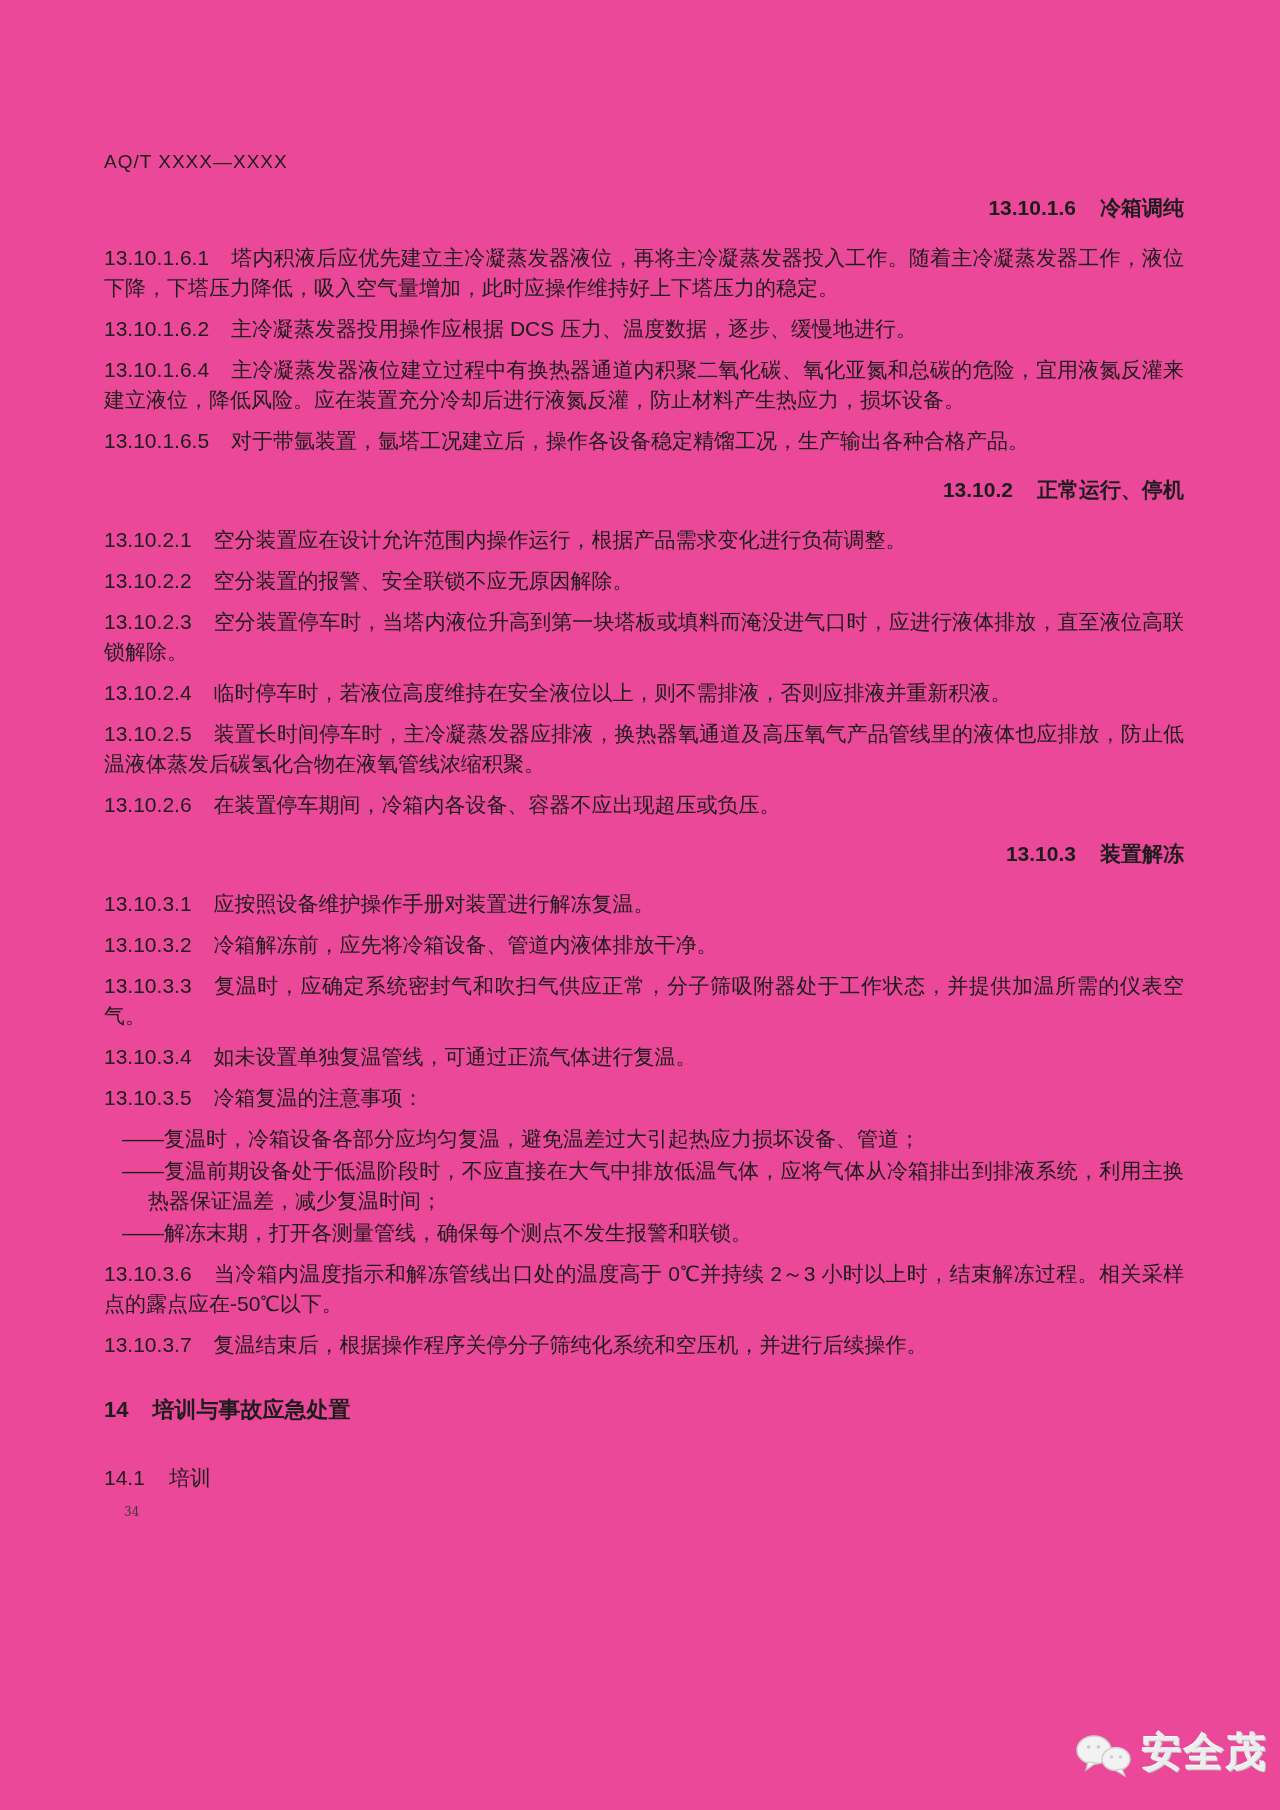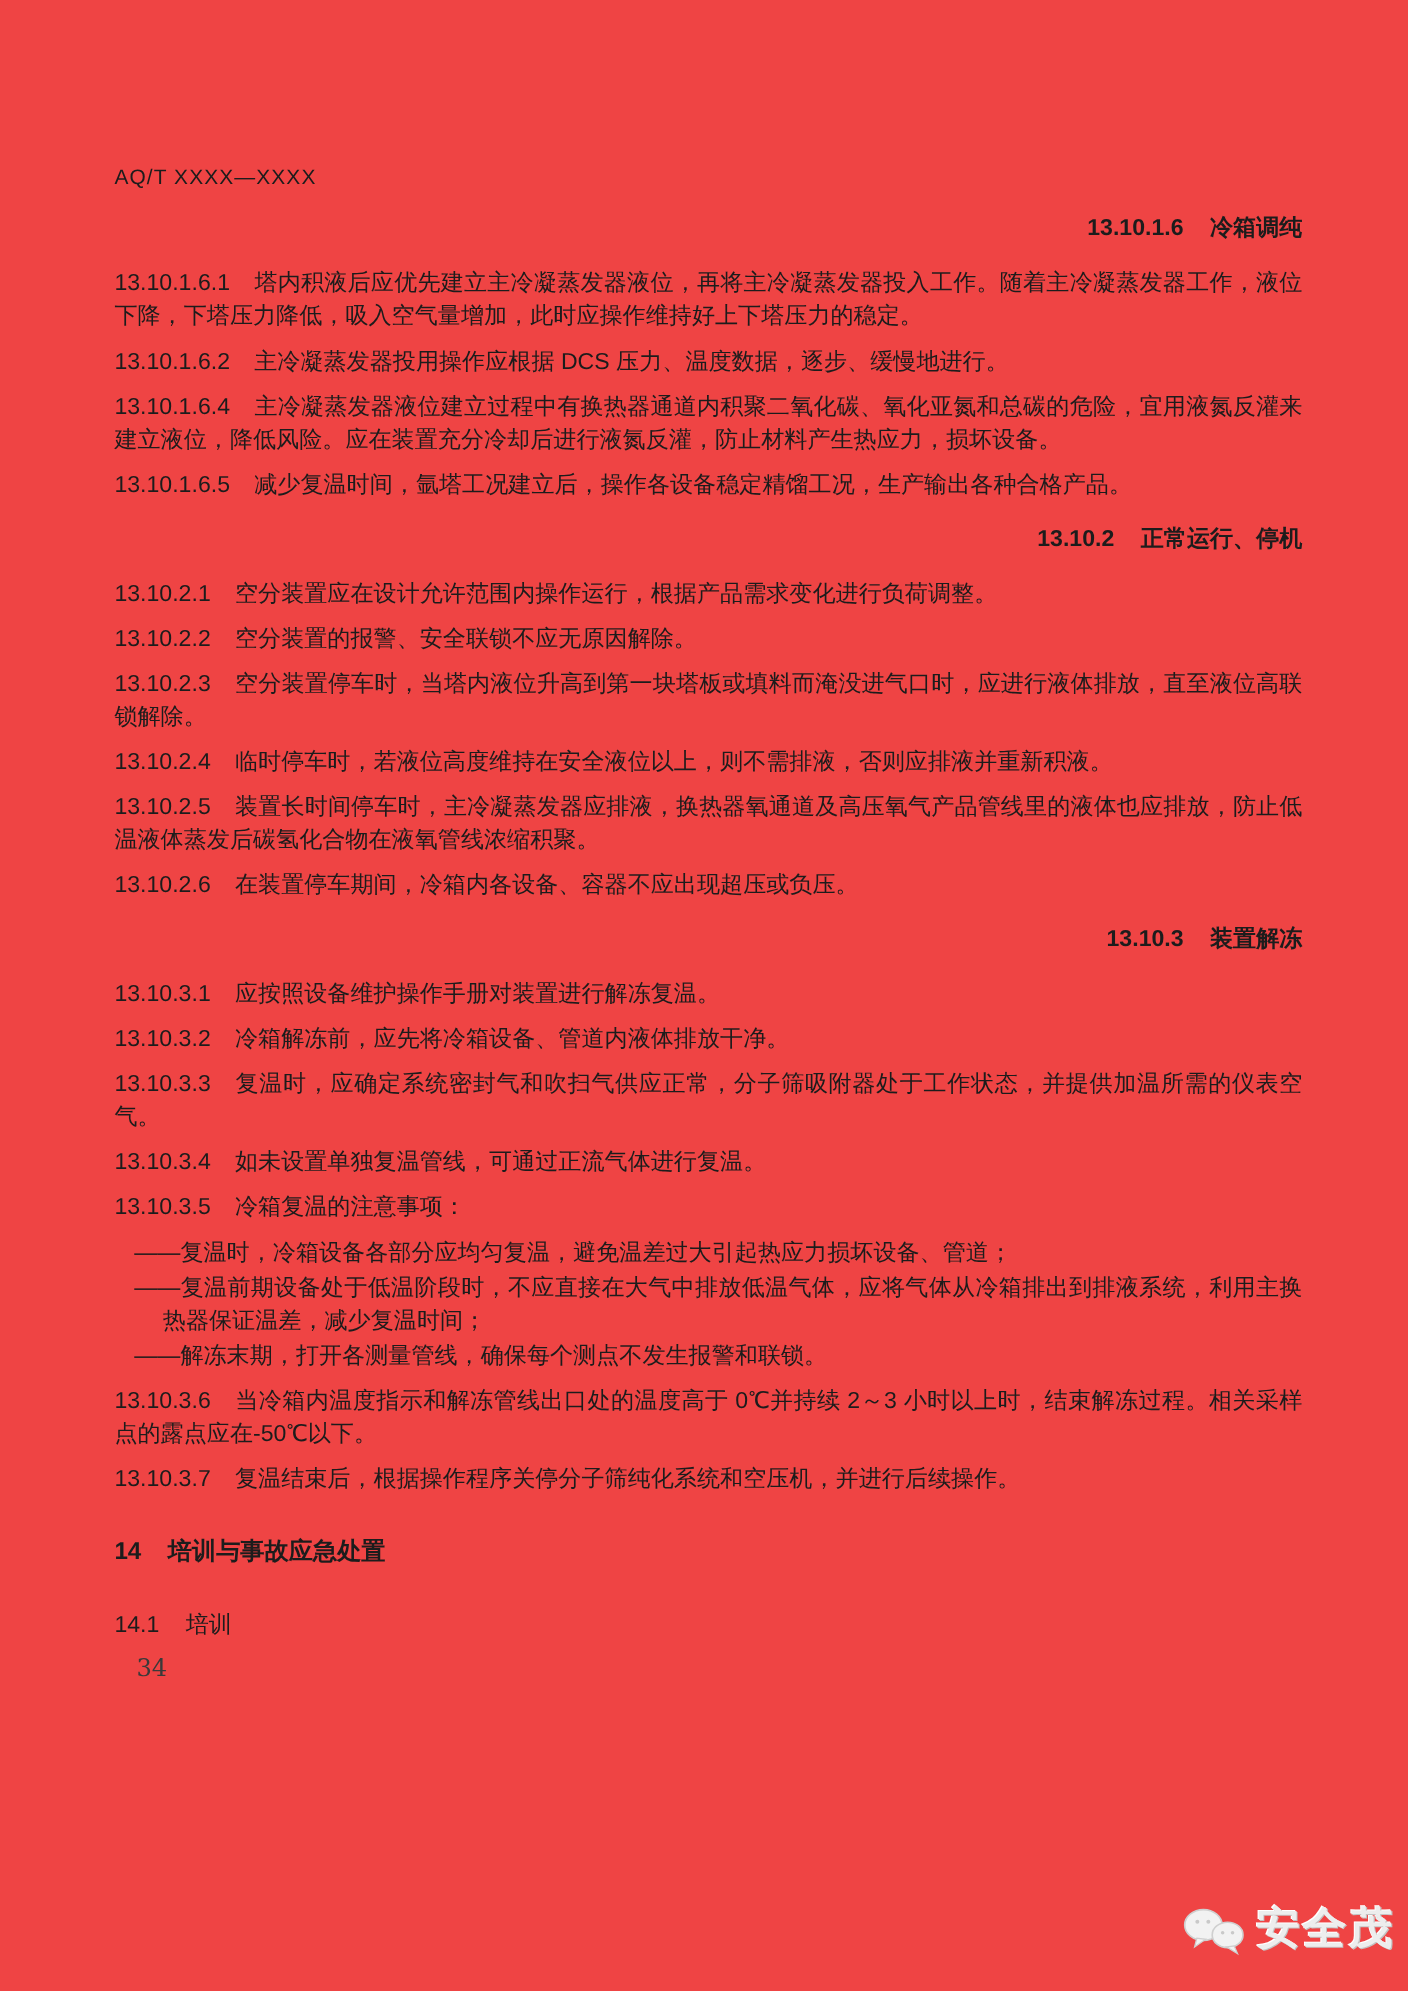--- a/index.html
+++ b/index.html
@@ -5,21 +5,21 @@
   html, body {
     margin: 0;
     padding: 0;
     background: #ffffff;
   }
   .page {
     position: relative;
     width: 1280px;
     height: 1810px;
     margin: 0 auto;
-    background: #ef4444;
+    background: #ec4899;
     box-sizing: border-box;
     padding: 150px 96px 0 104px;
     font-family: "Liberation Sans", sans-serif;
     color: #1c1c1c;
     overflow: hidden;
   }
   .doc-header {
     font-size: 19px;
     line-height: 24px;
     letter-spacing: 1px;
@@ -50,21 +50,21 @@
   }
   .section {
     font-weight: normal;
     margin: 38px 0 12px 0;
   }
   .num { margin-right: 22px; white-space: nowrap; }
   .heading .num, .chapter .num, .section .num { margin-right: 24px; }
   .page-number {
     margin: 12px 0 0 20px;
     font-family: "DejaVu Serif", serif;
-    font-size: 22px;
+    font-size: 12px;
     color: #3a3a3a;
   }
   .watermark {
     position: absolute;
     right: 12px;
     bottom: 30px;
     display: flex;
     align-items: flex-end;
     gap: 6px;
     user-select: none;
@@ -82,21 +82,21 @@
 <body>
 
 <div class="page">
   <div class="doc-header">AQ/T XXXX—XXXX</div>
 
   <div class="content" id="content">
       <div class="heading"><span class="num">13.10.1.6</span><span>冷箱调纯</span></div>
       <div class="clause"><span class="num">13.10.1.6.1</span><span>塔内积液后应优先建立主冷凝蒸发器液位，再将主冷凝蒸发器投入工作。随着主冷凝蒸发器工作，液位下降，下塔压力降低，吸入空气量增加，此时应操作维持好上下塔压力的稳定。</span></div>
       <div class="clause"><span class="num">13.10.1.6.2</span><span>主冷凝蒸发器投用操作应根据 DCS 压力、温度数据，逐步、缓慢地进行。</span></div>
       <div class="clause"><span class="num">13.10.1.6.4</span><span>主冷凝蒸发器液位建立过程中有换热器通道内积聚二氧化碳、氧化亚氮和总碳的危险，宜用液氮反灌来建立液位，降低风险。应在装置充分冷却后进行液氮反灌，防止材料产生热应力，损坏设备。</span></div>
-      <div class="clause"><span class="num">13.10.1.6.5</span><span>减少复温时间，氩塔工况建立后，操作各设备稳定精馏工况，生产输出各种合格产品。</span></div>
+      <div class="clause"><span class="num">13.10.1.6.5</span><span>对于带氩装置，氩塔工况建立后，操作各设备稳定精馏工况，生产输出各种合格产品。</span></div>
       <div class="heading"><span class="num">13.10.2</span><span>正常运行、停机</span></div>
       <div class="clause"><span class="num">13.10.2.1</span><span>空分装置应在设计允许范围内操作运行，根据产品需求变化进行负荷调整。</span></div>
       <div class="clause"><span class="num">13.10.2.2</span><span>空分装置的报警、安全联锁不应无原因解除。</span></div>
       <div class="clause"><span class="num">13.10.2.3</span><span>空分装置停车时，当塔内液位升高到第一块塔板或填料而淹没进气口时，应进行液体排放，直至液位高联锁解除。</span></div>
       <div class="clause"><span class="num">13.10.2.4</span><span>临时停车时，若液位高度维持在安全液位以上，则不需排液，否则应排液并重新积液。</span></div>
       <div class="clause"><span class="num">13.10.2.5</span><span>装置长时间停车时，主冷凝蒸发器应排液，换热器氧通道及高压氧气产品管线里的液体也应排放，防止低温液体蒸发后碳氢化合物在液氧管线浓缩积聚。</span></div>
       <div class="clause"><span class="num">13.10.2.6</span><span>在装置停车期间，冷箱内各设备、容器不应出现超压或负压。</span></div>
       <div class="heading"><span class="num">13.10.3</span><span>装置解冻</span></div>
       <div class="clause"><span class="num">13.10.3.1</span><span>应按照设备维护操作手册对装置进行解冻复温。</span></div>
       <div class="clause"><span class="num">13.10.3.2</span><span>冷箱解冻前，应先将冷箱设备、管道内液体排放干净。</span></div>

